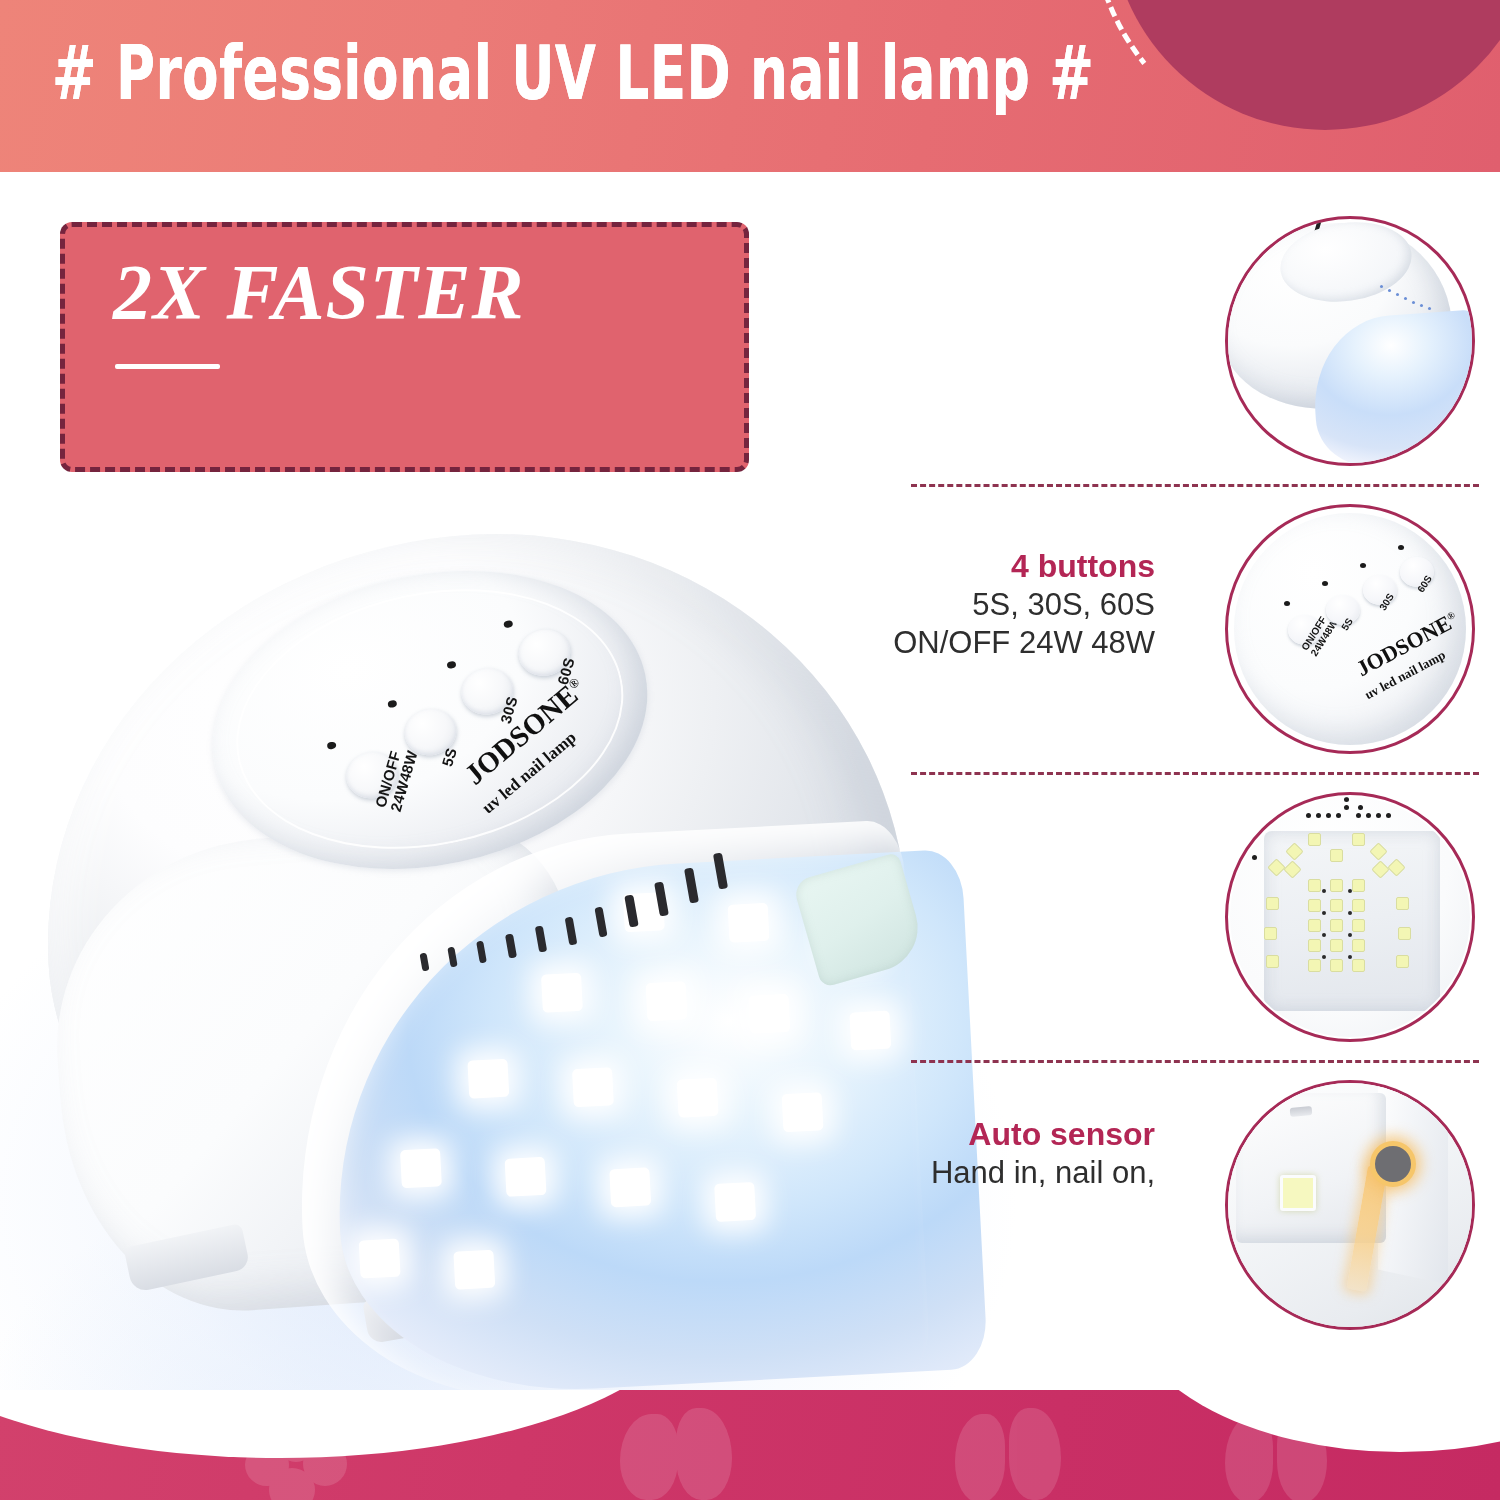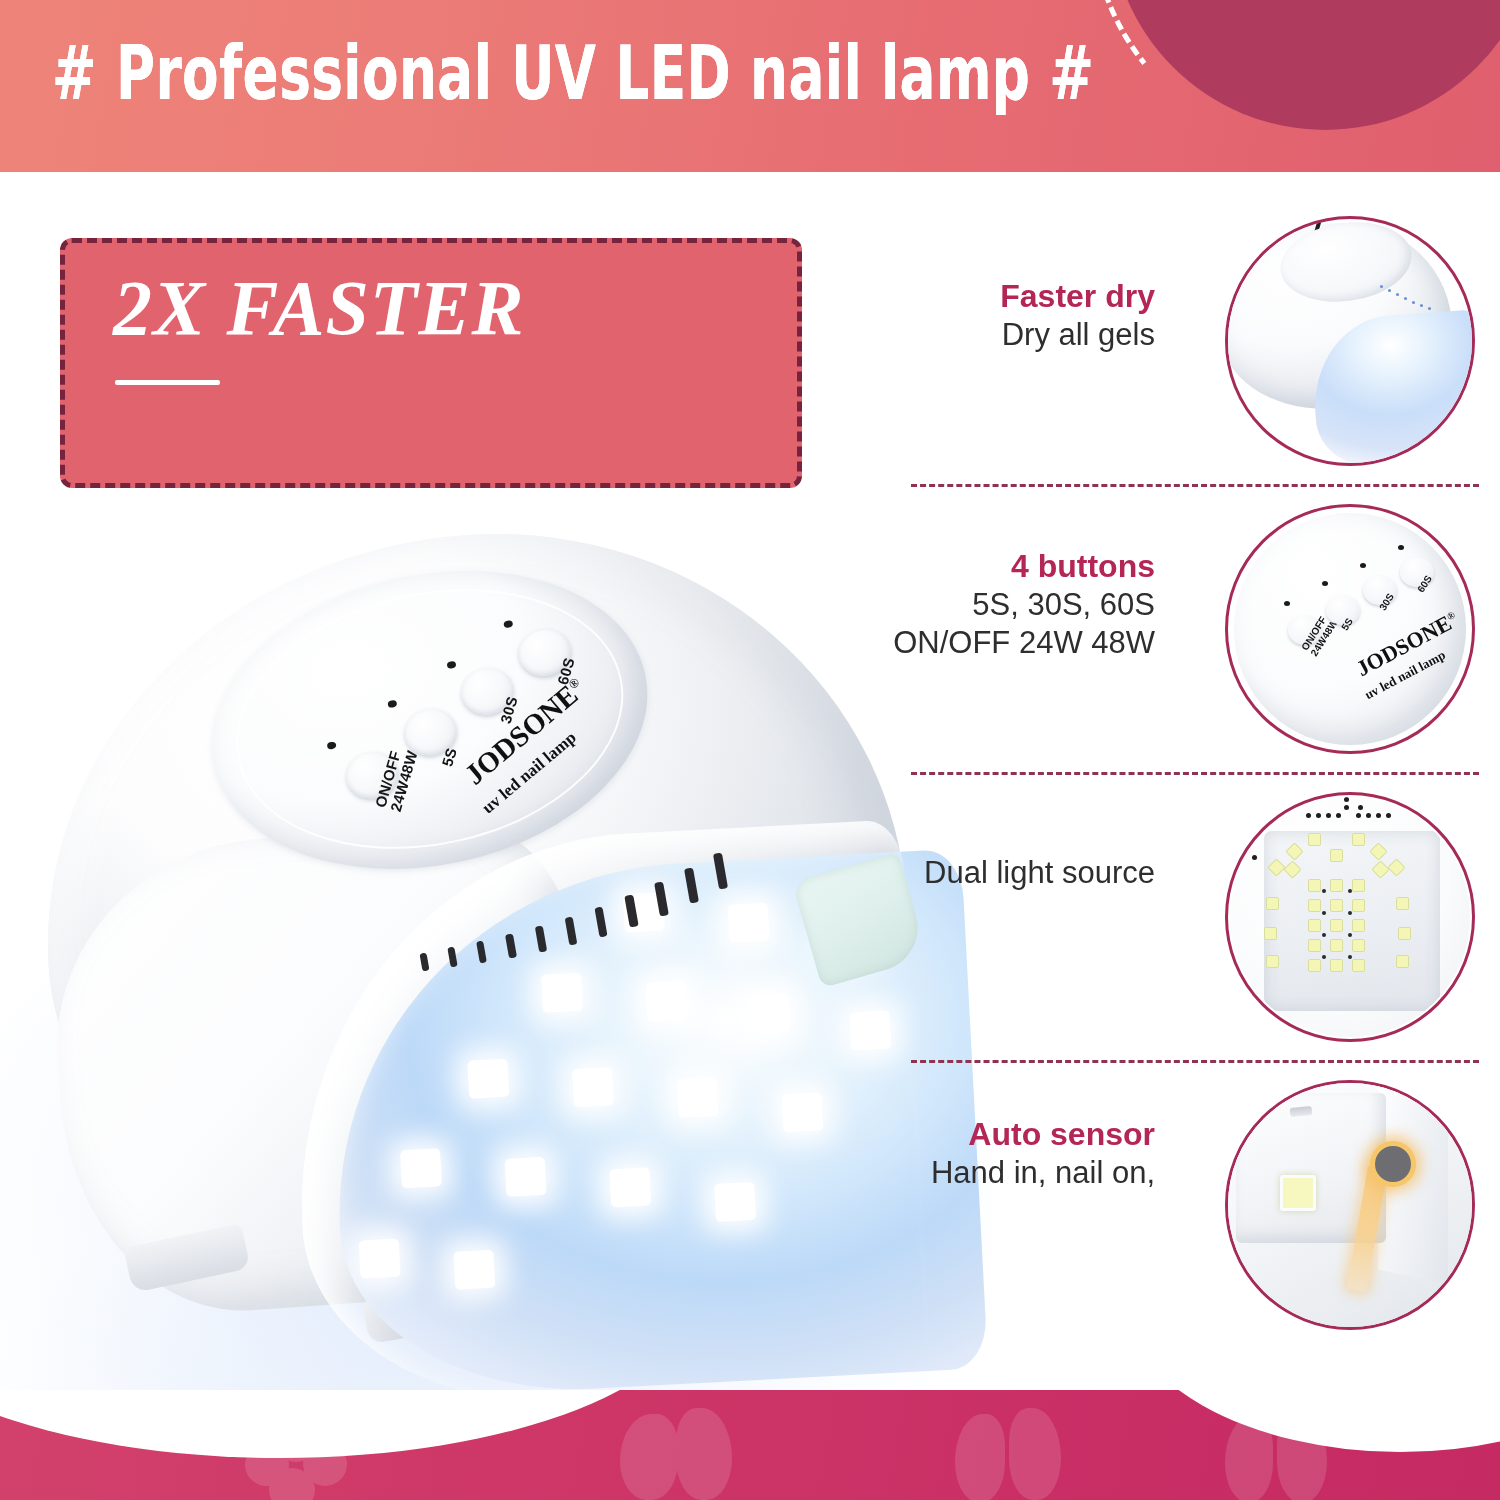--- a/index.html
+++ b/index.html
@@ -46,21 +46,21 @@
   .glow-bg{
     position:absolute;left:0;top:172px;width:1500px;height:1260px;
     background:
       radial-gradient(ellipse 760px 560px at 470px 1030px, rgba(195,216,248,0.55) 0%, rgba(222,233,252,0.28) 42%, rgba(255,255,255,0) 72%),
       radial-gradient(ellipse 520px 420px at 330px 1290px, rgba(208,225,250,0.40) 0%, rgba(255,255,255,0) 70%),
       #ffffff;
   }
 
   
   .faster-card{
-    position:absolute;left:60px;top:238px;width:742px;height:250px;
+    position:absolute;left:60px;top:222px;width:689px;height:250px;
     background:#E0636E;
     border:5px dashed #75243E;
     border-radius:12px;
     box-sizing:border-box;
     text-align:right;
   }
   .faster-title{
     position:absolute;left:48px;top:26px;
     font-family:"Liberation Serif","DejaVu Serif",serif;
     font-weight:bold;font-style:italic;
@@ -391,24 +391,20 @@
           <span>JODSONE</span><span style="font-size:13px;vertical-align:super;">®</span>
         </div>
         <div class="brand" style="left:250px;top:236px;font-size:17px;transform:rotate(-28deg);transform-origin:left top;">uv led nail lamp</div>
       </div>
     </div>
   </div>
 
   <div class="features">
 
     <div class="frow">
-      <div class="ftext" style="top:62px;">
-        <div class="fhead">Faster dry</div>
-        <div class="fline">Dry all gels</div>
-      </div>
       <div class="fphoto">
         <div class="p1-body"></div>
         <div class="p1-cord"></div>
         <div class="p1-panel"></div>
         <div class="p1-cav"></div>
         <div class="p1-dot" style="left:152px;top:66px;"></div>
         <div class="p1-dot" style="left:160px;top:70px;"></div>
         <div class="p1-dot" style="left:168px;top:74px;"></div>
         <div class="p1-dot" style="left:176px;top:78px;"></div>
         <div class="p1-dot" style="left:184px;top:82px;"></div>
@@ -443,21 +439,20 @@
         <div class="p2-brand" style="left:124px;top:152px;font-size:22px;transform:rotate(-28deg);transform-origin:left top;">
           <span>JODSONE</span><span style="font-size:10px;vertical-align:super;">®</span>
         </div>
         <div class="p2-brand" style="left:134px;top:182px;font-size:13px;transform:rotate(-28deg);transform-origin:left top;">uv led nail lamp</div>
       </div>
       <div class="fsep" style="top:268px;"></div>
     </div>
 
     <div class="frow">
       <div class="ftext" style="top:62px;">
-        <div class="fline">Dual light source</div>
       </div>
       <div class="fphoto">
         <div class="p3-disc">
           <div class="p3-cav"></div>
           <div class="p3-topdot" style="left:76px;top:16px;"></div>
           <div class="p3-topdot" style="left:86px;top:16px;"></div>
           <div class="p3-topdot" style="left:96px;top:16px;"></div>
           <div class="p3-topdot" style="left:106px;top:16px;"></div>
           <div class="p3-topdot" style="left:126px;top:16px;"></div>
           <div class="p3-topdot" style="left:136px;top:16px;"></div>

